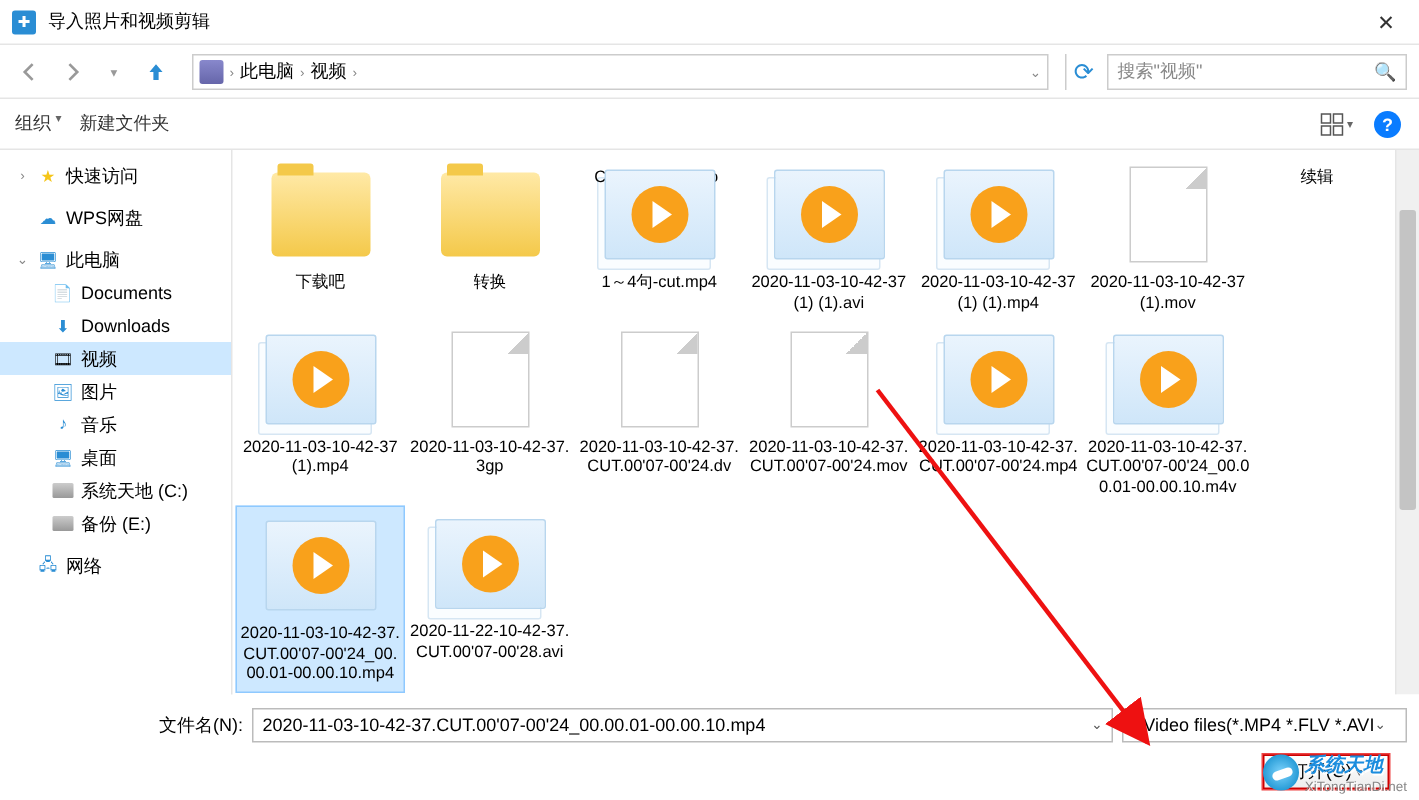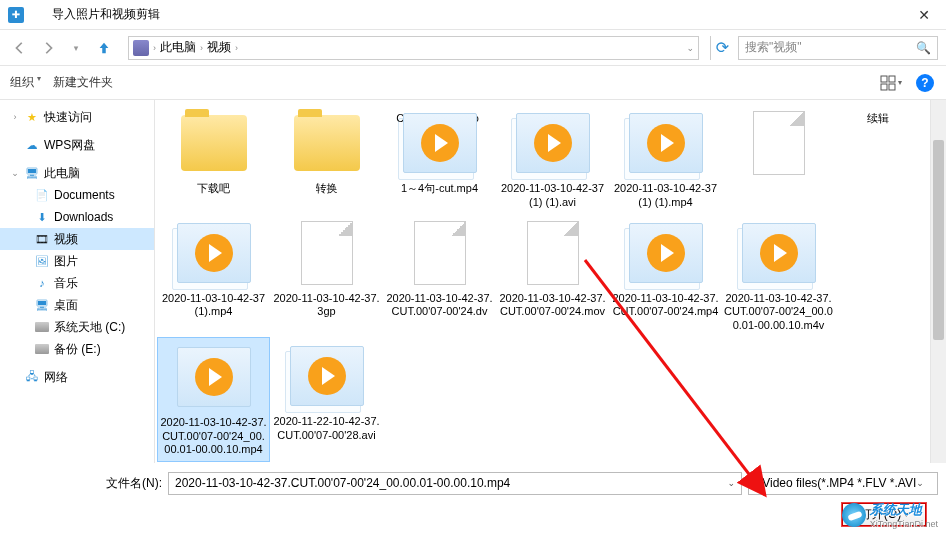--- a/index.html
+++ b/index.html
@@ -1,21 +1,21 @@
 <!DOCTYPE html>
 <html><head>
 <meta charset="utf-8">
 <style>
 * { box-sizing: border-box; margin: 0; padding: 0; font-family: "Microsoft YaHei", "Segoe UI", sans-serif; }
 body { background: #fff; width: 946px; height: 533px; overflow: hidden; position: relative; }
 
 
 .titlebar { height: 30px; border-bottom: 1px solid #e5e5e5; display: flex; align-items: center; padding: 0 8px; }
 .app-icon { width: 16px; height: 16px; background: #2a8dd4; border-radius: 2px; margin-right: 8px; display: flex; align-items: center; justify-content: center; color: #fff; font-size: 10px; }
-.title-text { font-size: 12px; flex: 1; margin-left: 20px; }
+.title-text { font-size: 12px; flex: 1; }
 .close-btn { width: 28px; height: 28px; display: flex; align-items: center; justify-content: center; font-size: 14px; color: #333; cursor: pointer; }
 
 
 .navbar { height: 36px; display: flex; align-items: center; padding: 0 8px; gap: 4px; border-bottom: 1px solid #e5e5e5; }
 .nav-btn { width: 24px; height: 24px; display: flex; align-items: center; justify-content: center; color: #999; cursor: pointer; }
 .nav-btn.enabled { color: #2a8dd4; }
 .nav-btn svg { width: 14px; height: 14px; }
 .addr { flex: 1; height: 24px; border: 1px solid #ccc; display: flex; align-items: center; padding: 0 4px; gap: 4px; margin: 0 8px; font-size: 12px; }
 .addr-icon { width: 16px; height: 16px; background: linear-gradient(#88c, #66a); border-radius: 2px; }
 .addr-chev { color: #888; font-size: 9px; }
@@ -264,20 +264,21 @@
           <div class="video-thumb">
             <div class="play"></div>
           </div>
         </div>
       <div class="fname">2020-11-03-10-42-37(1) (1).mp4</div>
     </div>
     <div class="file-item">
       <div class="thumb">
           <div class="doc-thumb"></div>
         </div>
+      <div class="fname">2020-11-03-10-42-37(1).mov</div>
     </div>
     <div class="file-item">
       <div class="thumb">
           <div class="video-thumb">
             <div class="play"></div>
           </div>
         </div>
       <div class="fname">2020-11-03-10-42-37(1).mp4</div>
     </div>
 

